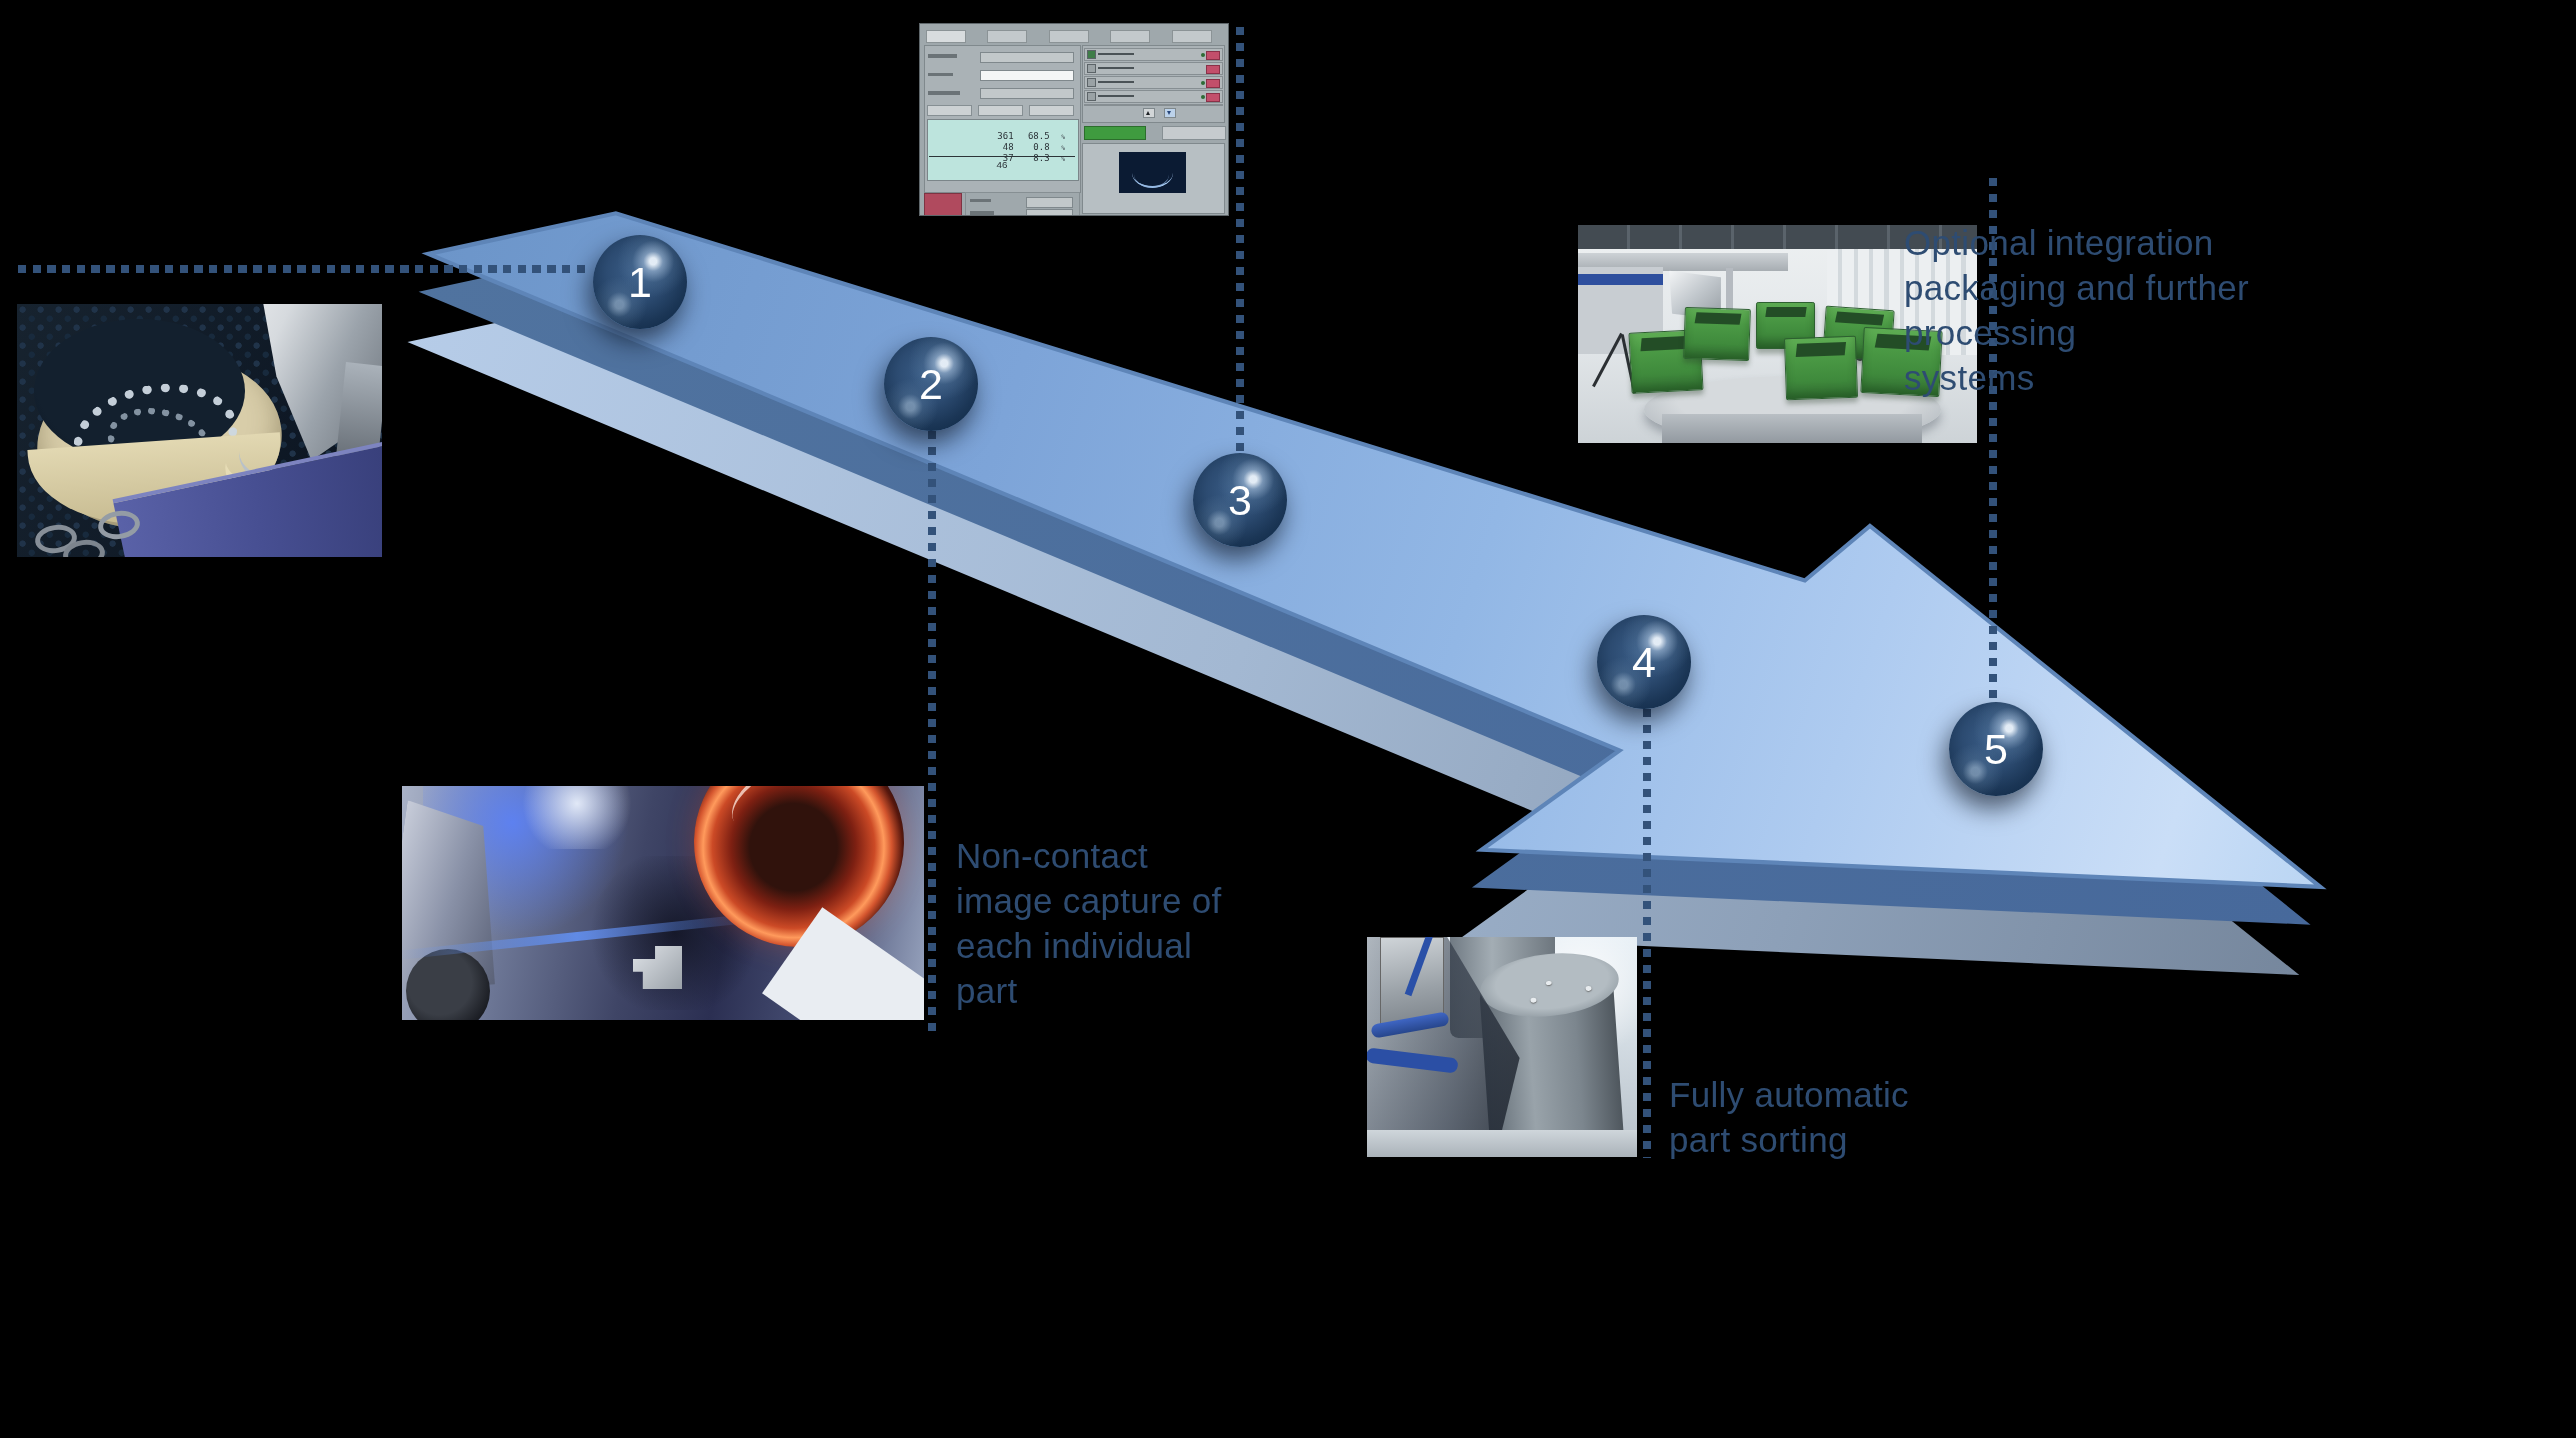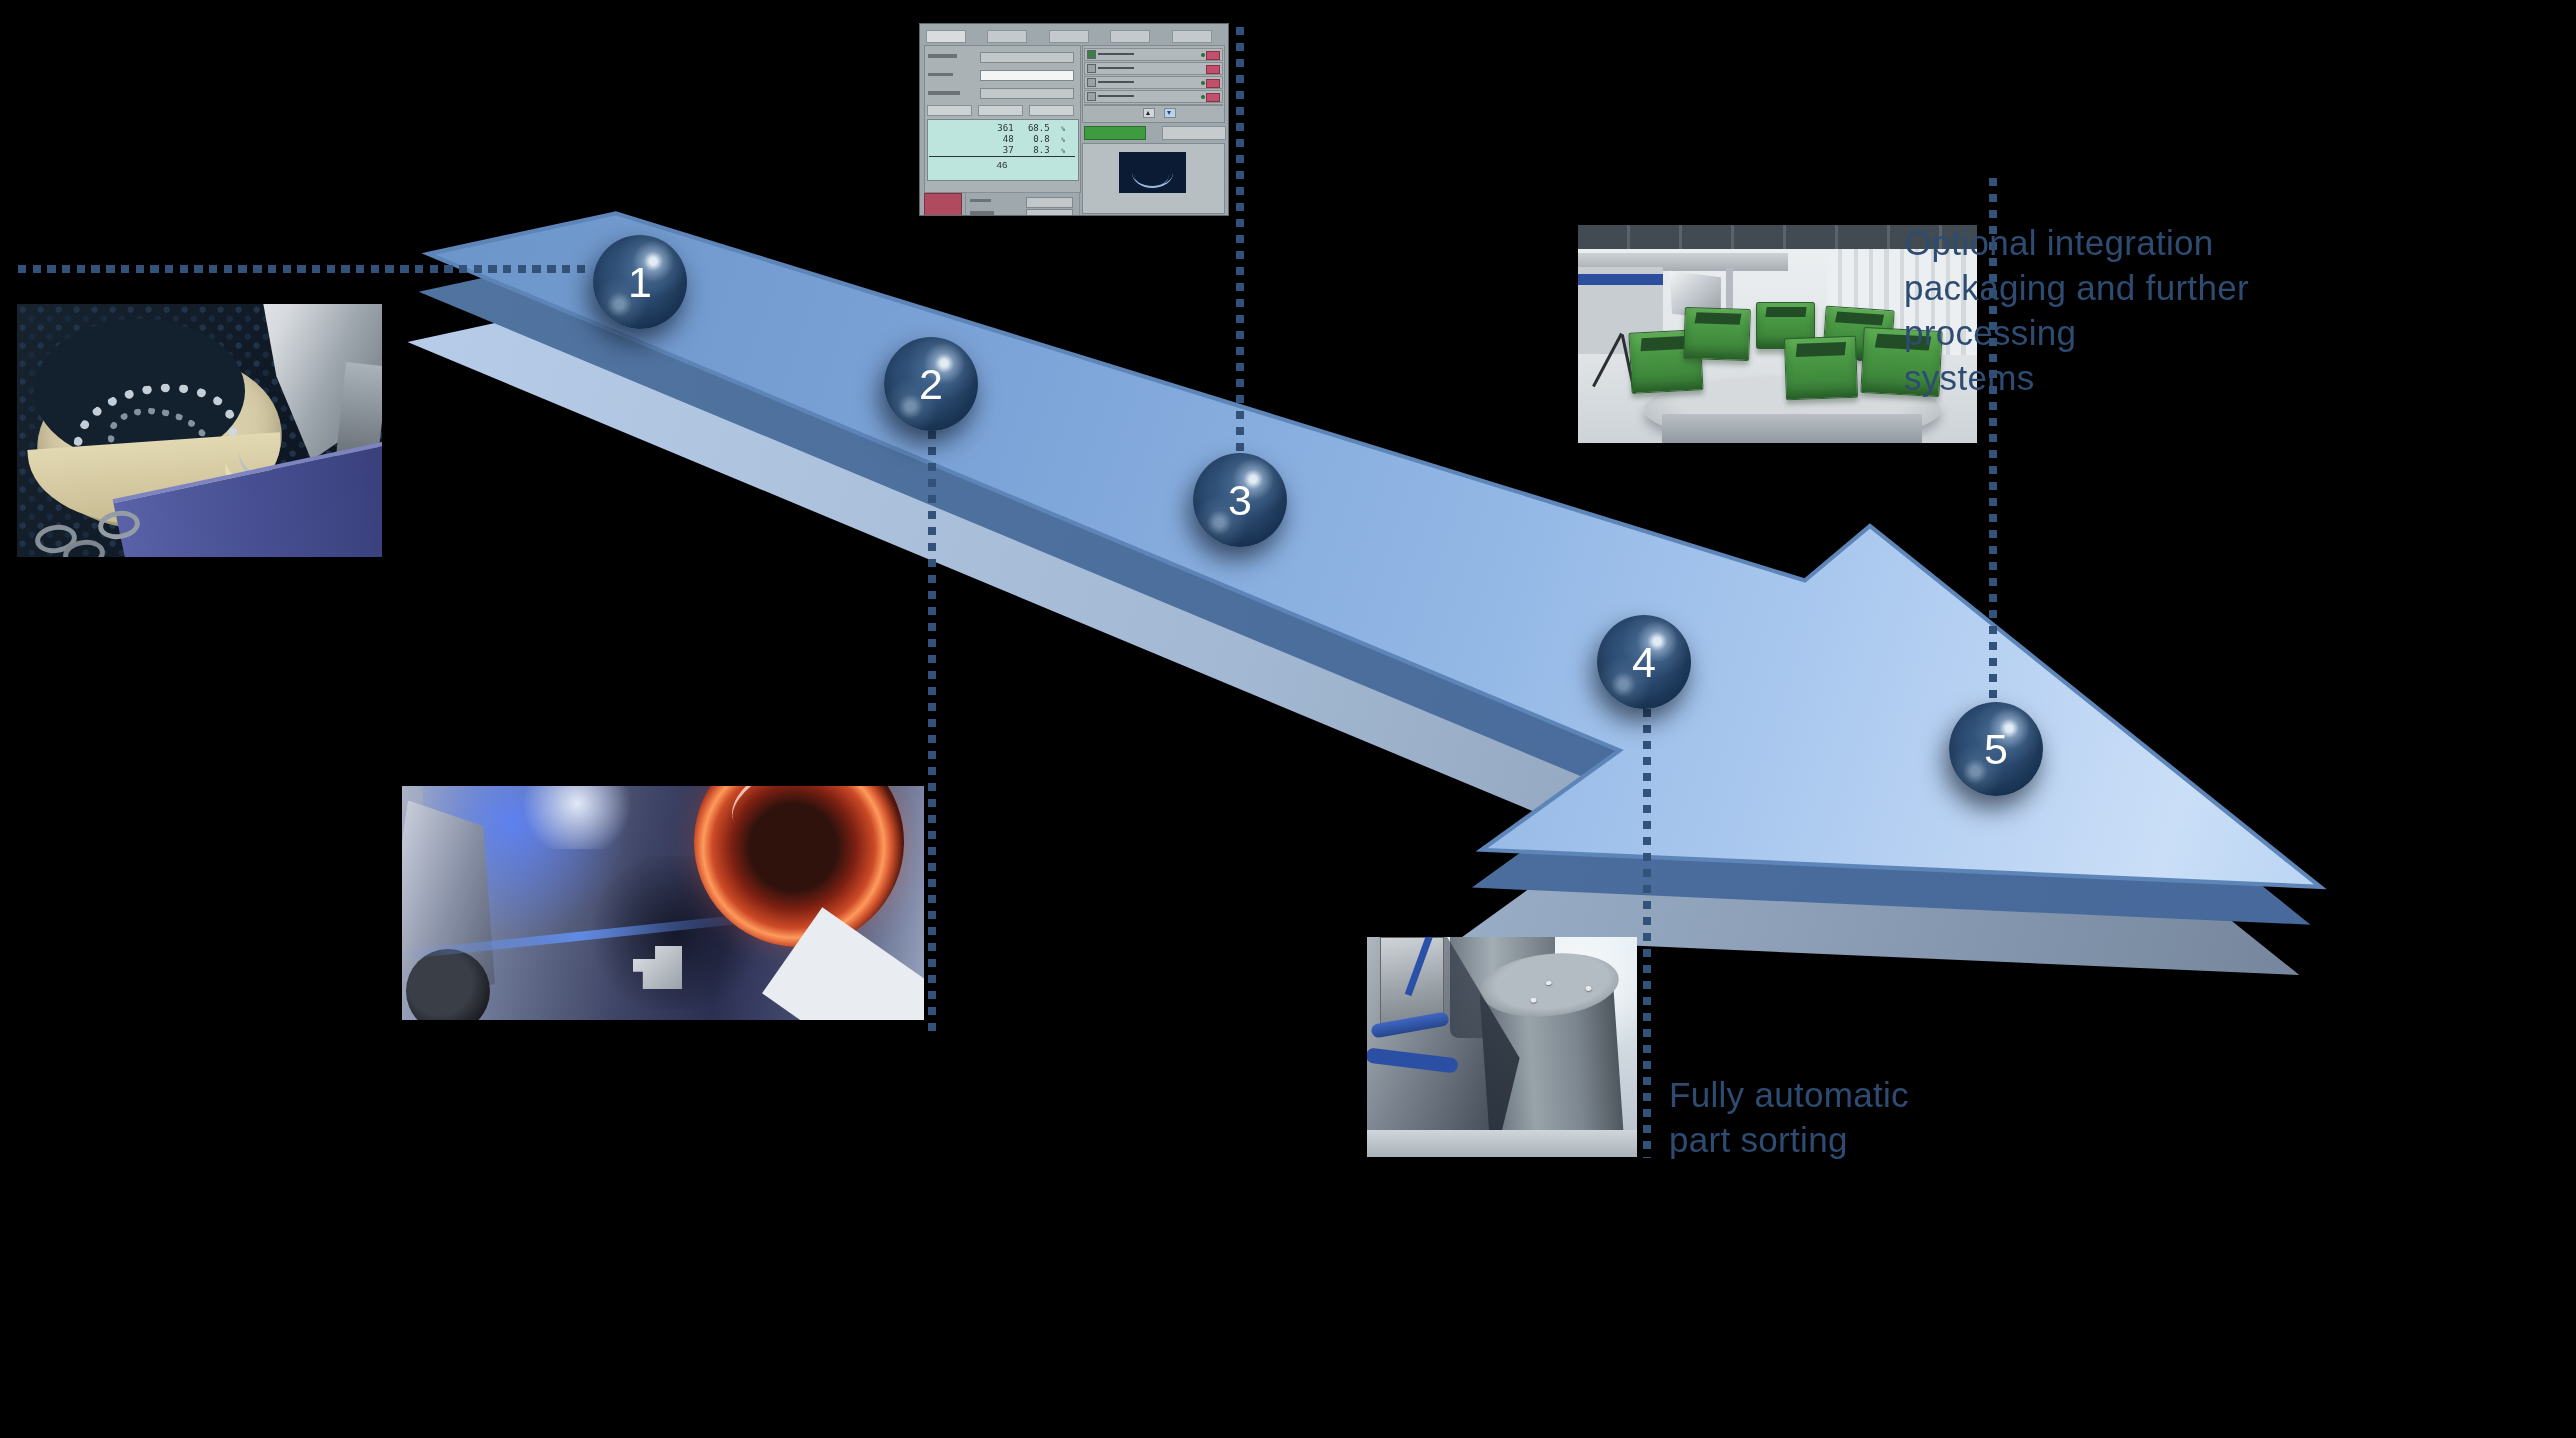--- a/index.html
+++ b/index.html
@@ -67,21 +67,21 @@
   .p2{background:#9fa8ac;border:1.4px solid #5f676b;}
   .sw-btn{position:absolute;top:5.6px;height:11.2px;width:38px;background:#c3c9cc;border:0.7px solid #8b9396;}
   .sw-btn.first{background:#d8dcde;}
   .sw-left{position:absolute;left:3.5px;top:21px;width:155px;height:146px;background:#aab2b6;border:0.7px solid #80898d;}
   .sw-lbl{position:absolute;height:3.5px;background:#6b7377;}
   .sw-field{position:absolute;height:9px;border:0.7px solid #7f888c;background:#c2c8ca;}
   .sw-field.white{background:#f4f6f6;}
   .sw-abtn{position:absolute;top:59px;height:9px;width:43px;background:#ccd1d3;border:0.7px solid #868f93;}
   .sw-teal{position:absolute;left:2.1px;top:73px;width:150px;height:60px;background:#bde4dd;border:0.7px solid #7b8589;
            font-family:"DejaVu Sans Mono", monospace;color:#2b3338;}
-  .sw-row{position:absolute;left:0;width:100%;height:11.2px;font-size:9px;}
+  .sw-row{position:absolute;left:0;width:100%;height:11.2px;font-size:9px;margin-top:8px;}
   .sw-row .v1{position:absolute;right:64px;}
   .sw-row .v2{position:absolute;right:28px;}
   .sw-row .u{position:absolute;right:12.6px;font-size:6.3px;top:2.1px;color:#4a555b;}
   .sw-hline{position:absolute;left:1.4px;top:36px;width:146px;height:1.4px;background:#2c3438;}
   .sw-total{position:absolute;left:69px;top:39px;font-size:9.8px;font-family:Liberation Sans, sans-serif;}
   .sw-red{position:absolute;left:3.5px;top:169px;width:36px;height:25px;background:#b04a5e;border:0.7px solid #7e3342;}
   .sw-grp{position:absolute;left:45px;top:168px;width:113px;height:28px;border:0.7px solid #868f93;}
   .sw-right{position:absolute;left:162px;top:21px;width:141px;height:76px;background:#aab2b6;border:0.7px solid #80898d;}
   .sw-lrow{position:absolute;left:1.4px;width:137px;height:11.2px;background:#b2b9bc;border:0.7px solid #868e92;}
   .sw-badge{position:absolute;left:1.4px;top:1.4px;width:7px;height:7px;background:#9aa2a5;border:0.7px solid #5c6468;}
@@ -399,20 +399,24 @@
   <div class="sphere" style="left:1193px;top:453px">
       <span>3</span>
     </div>
   <div class="sphere" style="left:1597px;top:615px">
       <span>4</span>
     </div>
   <div class="sphere" style="left:1949px;top:702px">
       <span>5</span>
     </div>
 
+  <div class="step-label" style="left:956px;top:833px;width:364px">Non-contact
+image capture of
+each individual
+part</div>
   <div class="step-label" style="left:1669px;top:1072px;width:364px">Fully automatic
 part sorting</div>
   <div class="step-label" style="left:1904px;top:220px;width:392px">Optional integration
 packaging and further
 processing
 systems</div>
 
 </div>
 
 

